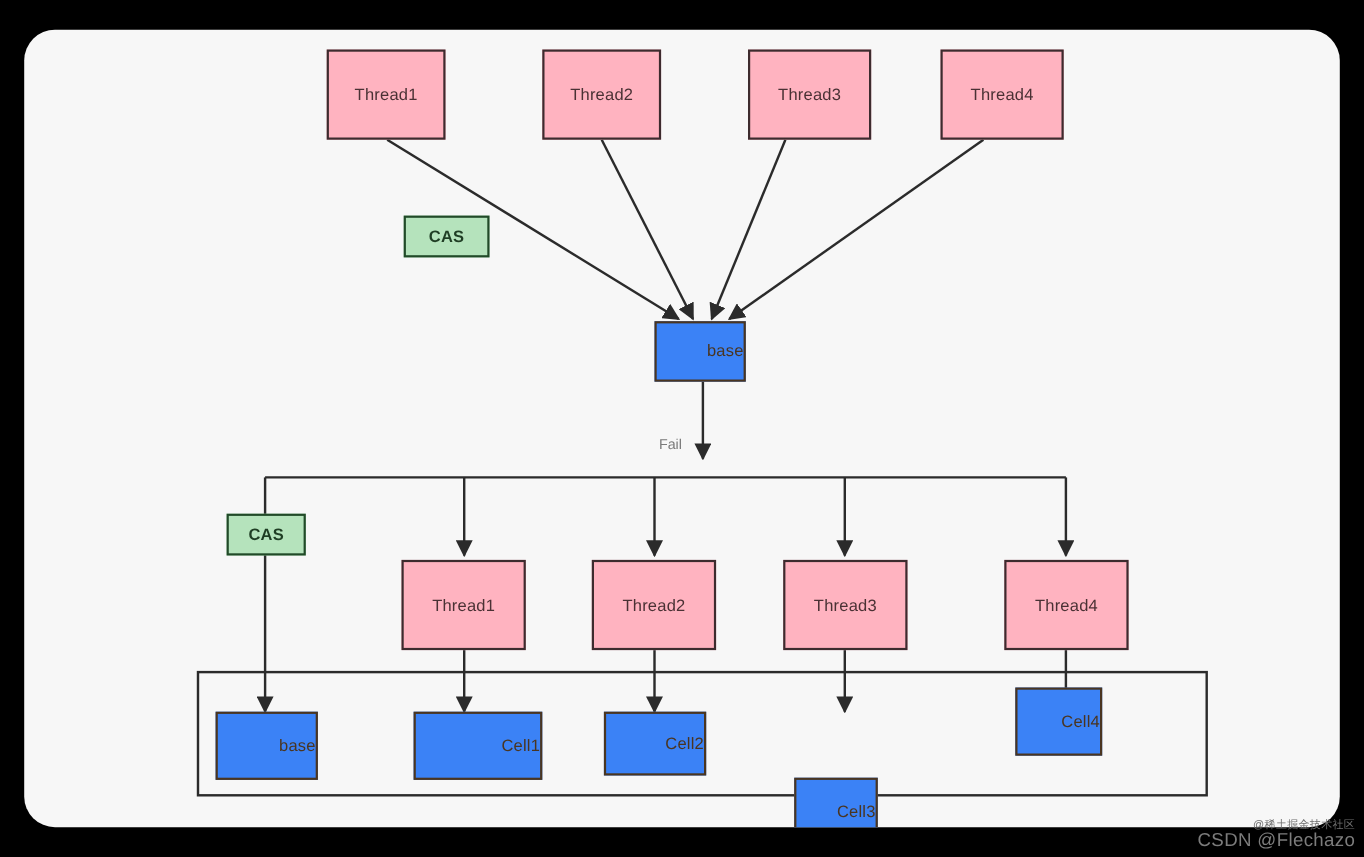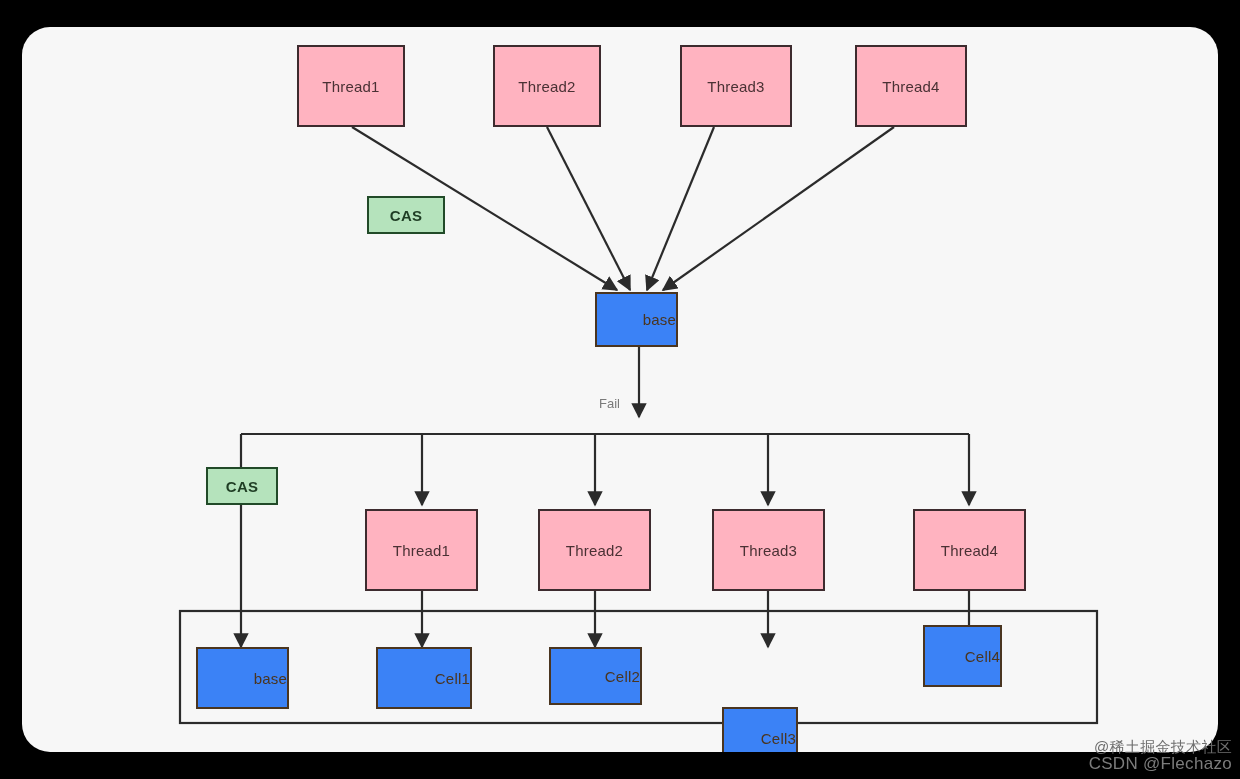--- a/index.html
+++ b/index.html
@@ -74,21 +74,21 @@
     position: absolute;
     right: 8px;
     text-align: right;
     white-space: nowrap;
     font-size: 17px;
     color: #4f4f4f;
     letter-spacing: 0.3px;
   }
   .watermark.line1 {
     bottom: 22px;
-    font-size: 15px;
+    font-size: 10px;
     color: #6e6e6e;
   }
   .watermark.line2 {
     bottom: 5px;
     color: #7c7c7c;
   }
 </style>
 </head>
 <body>
 
@@ -168,21 +168,21 @@
     <div class="node thread" style="left:690px; top:482px; width:113px; height:82px;">
       <span>Thread3</span>
     </div>
     <div class="node thread" style="left:891px; top:482px; width:113px; height:82px;">
       <span>Thread4</span>
     </div>
 
     <div class="node store" style="left:174px; top:620px; width:93px; height:62px;">
       <span>base</span>
     </div>
-    <div class="node store" style="left:354px; top:620px; width:96px; height:62px;">
+    <div class="node store" style="left:354px; top:620px; width:117px; height:62px;">
       <span>Cell1</span>
     </div>
     <div class="node store" style="left:527px; top:620px; width:93px; height:58px;">
       <span>Cell2</span>
     </div>
     <div class="node store" style="left:700px; top:640px; width:76px; height:62px;margin-top:40px;">
       <span>Cell3</span>
     </div>
     <div class="node store" style="left:901px; top:598px; width:79px; height:62px;">
       <span>Cell4</span>

